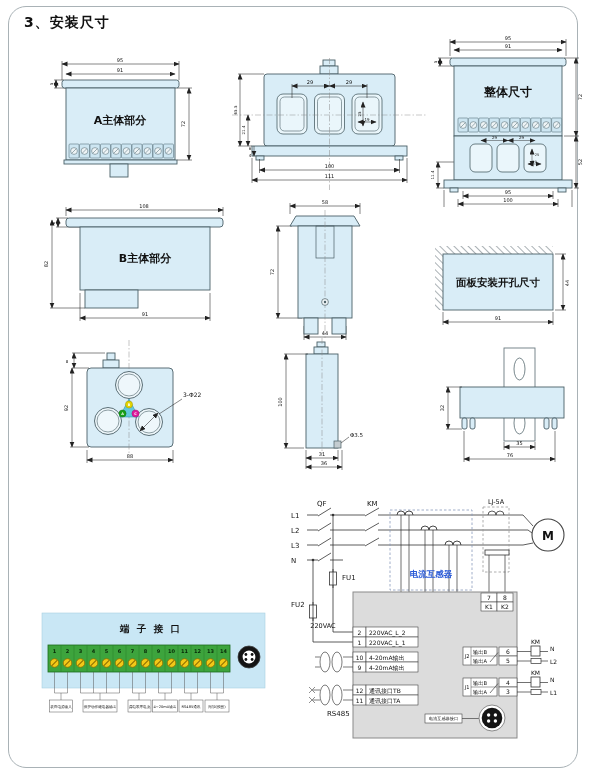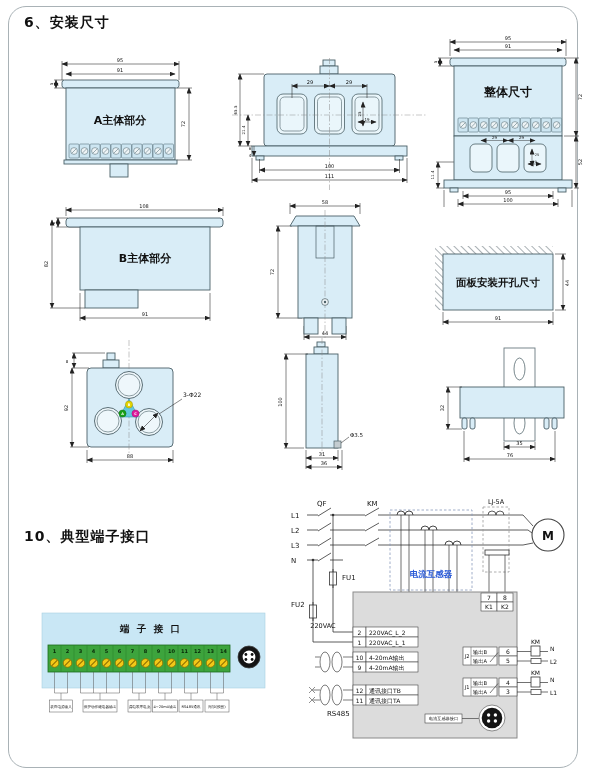--- a/index.html
+++ b/index.html
@@ -35,21 +35,21 @@
       <g id="ys">
         <circle r="4.3" fill="#f3c918" stroke="#8a6d00" stroke-width="0.8"></circle>
         <line x1="-2.6" y1="2.6" x2="2.6" y2="-2.6" stroke="#8a6d00" stroke-width="1.1"></line>
       </g>
       <pattern id="ht" width="5" height="5" patternUnits="userSpaceOnUse" patternTransform="rotate(-45)">
         <line x1="0" y1="0" x2="0" y2="5" stroke="#55636b" stroke-width="1"></line>
       </pattern>
     </defs>
   </svg>
 
-  <div class="sec-title" style="left:24px;top:14px;">6、安装尺寸</div>
+  <div class="sec-title" style="left:24px;top:14px;">3、安装尺寸</div>
 
   <svg class="abs" style="left:48px;top:52px" width="165" height="135" viewBox="0 0 165 135">
     <g stroke="#222" stroke-width="0.55" fill="none">
       <line x1="14" y1="12" x2="131" y2="12" marker-start="url(#ar)" marker-end="url(#ar)"></line>
       <line x1="14" y1="9" x2="14" y2="28"></line>
         <line x1="131" y1="9" x2="131" y2="28"></line>
       <line x1="18" y1="22" x2="127" y2="22" marker-start="url(#ar)" marker-end="url(#ar)"></line>
       <line x1="8" y1="28" x2="8" y2="36" marker-start="url(#ar)" marker-end="url(#ar)"></line>
       <line x1="6" y1="28" x2="16" y2="28"></line>
         <line x1="6" y1="36" x2="20" y2="36"></line>
@@ -362,21 +362,20 @@
         <line x1="103" y1="100" x2="103" y2="108"></line>
       <line x1="32" y1="117" x2="123" y2="117" marker-start="url(#ar)" marker-end="url(#ar)"></line>
       <line x1="32" y1="89" x2="32" y2="120"></line>
         <line x1="123" y1="89" x2="123" y2="120"></line>
     </g>
     <text class="dt" transform="rotate(-90 12 66)" x="12" y="66">32</text>
     <text class="dt" x="87.5" y="102.5">35</text>
     <text class="dt" x="78" y="114.5">76</text>
   </svg>
 
-  <div class="sec-title" style="left:24px;top:528px;">10、典型端子接口</div>
 
   <svg class="abs" style="left:33px;top:603px" width="235" height="120" viewBox="0 0 235 120">
     <rect x="9" y="10" width="223" height="75" fill="#c9e7f5" stroke="#a9cfe0" stroke-width="0.6"></rect>
     <text x="118" y="29" style="font-size:9.5px;font-weight:bold;fill:#111;text-anchor:middle;letter-spacing:2px">端 子 接 口</text>
     <rect x="15" y="42" width="182" height="27" fill="#3da43d" stroke="#1d6b1d" stroke-width="0.8"></rect>
     <g stroke="#2a7d2a" stroke-width="0.5">
       <line x1="28" y1="42" x2="28" y2="69"></line>
         <line x1="41" y1="42" x2="41" y2="69"></line>
         <line x1="54" y1="42" x2="54" y2="69"></line>
         <line x1="67" y1="42" x2="67" y2="69"></line>

